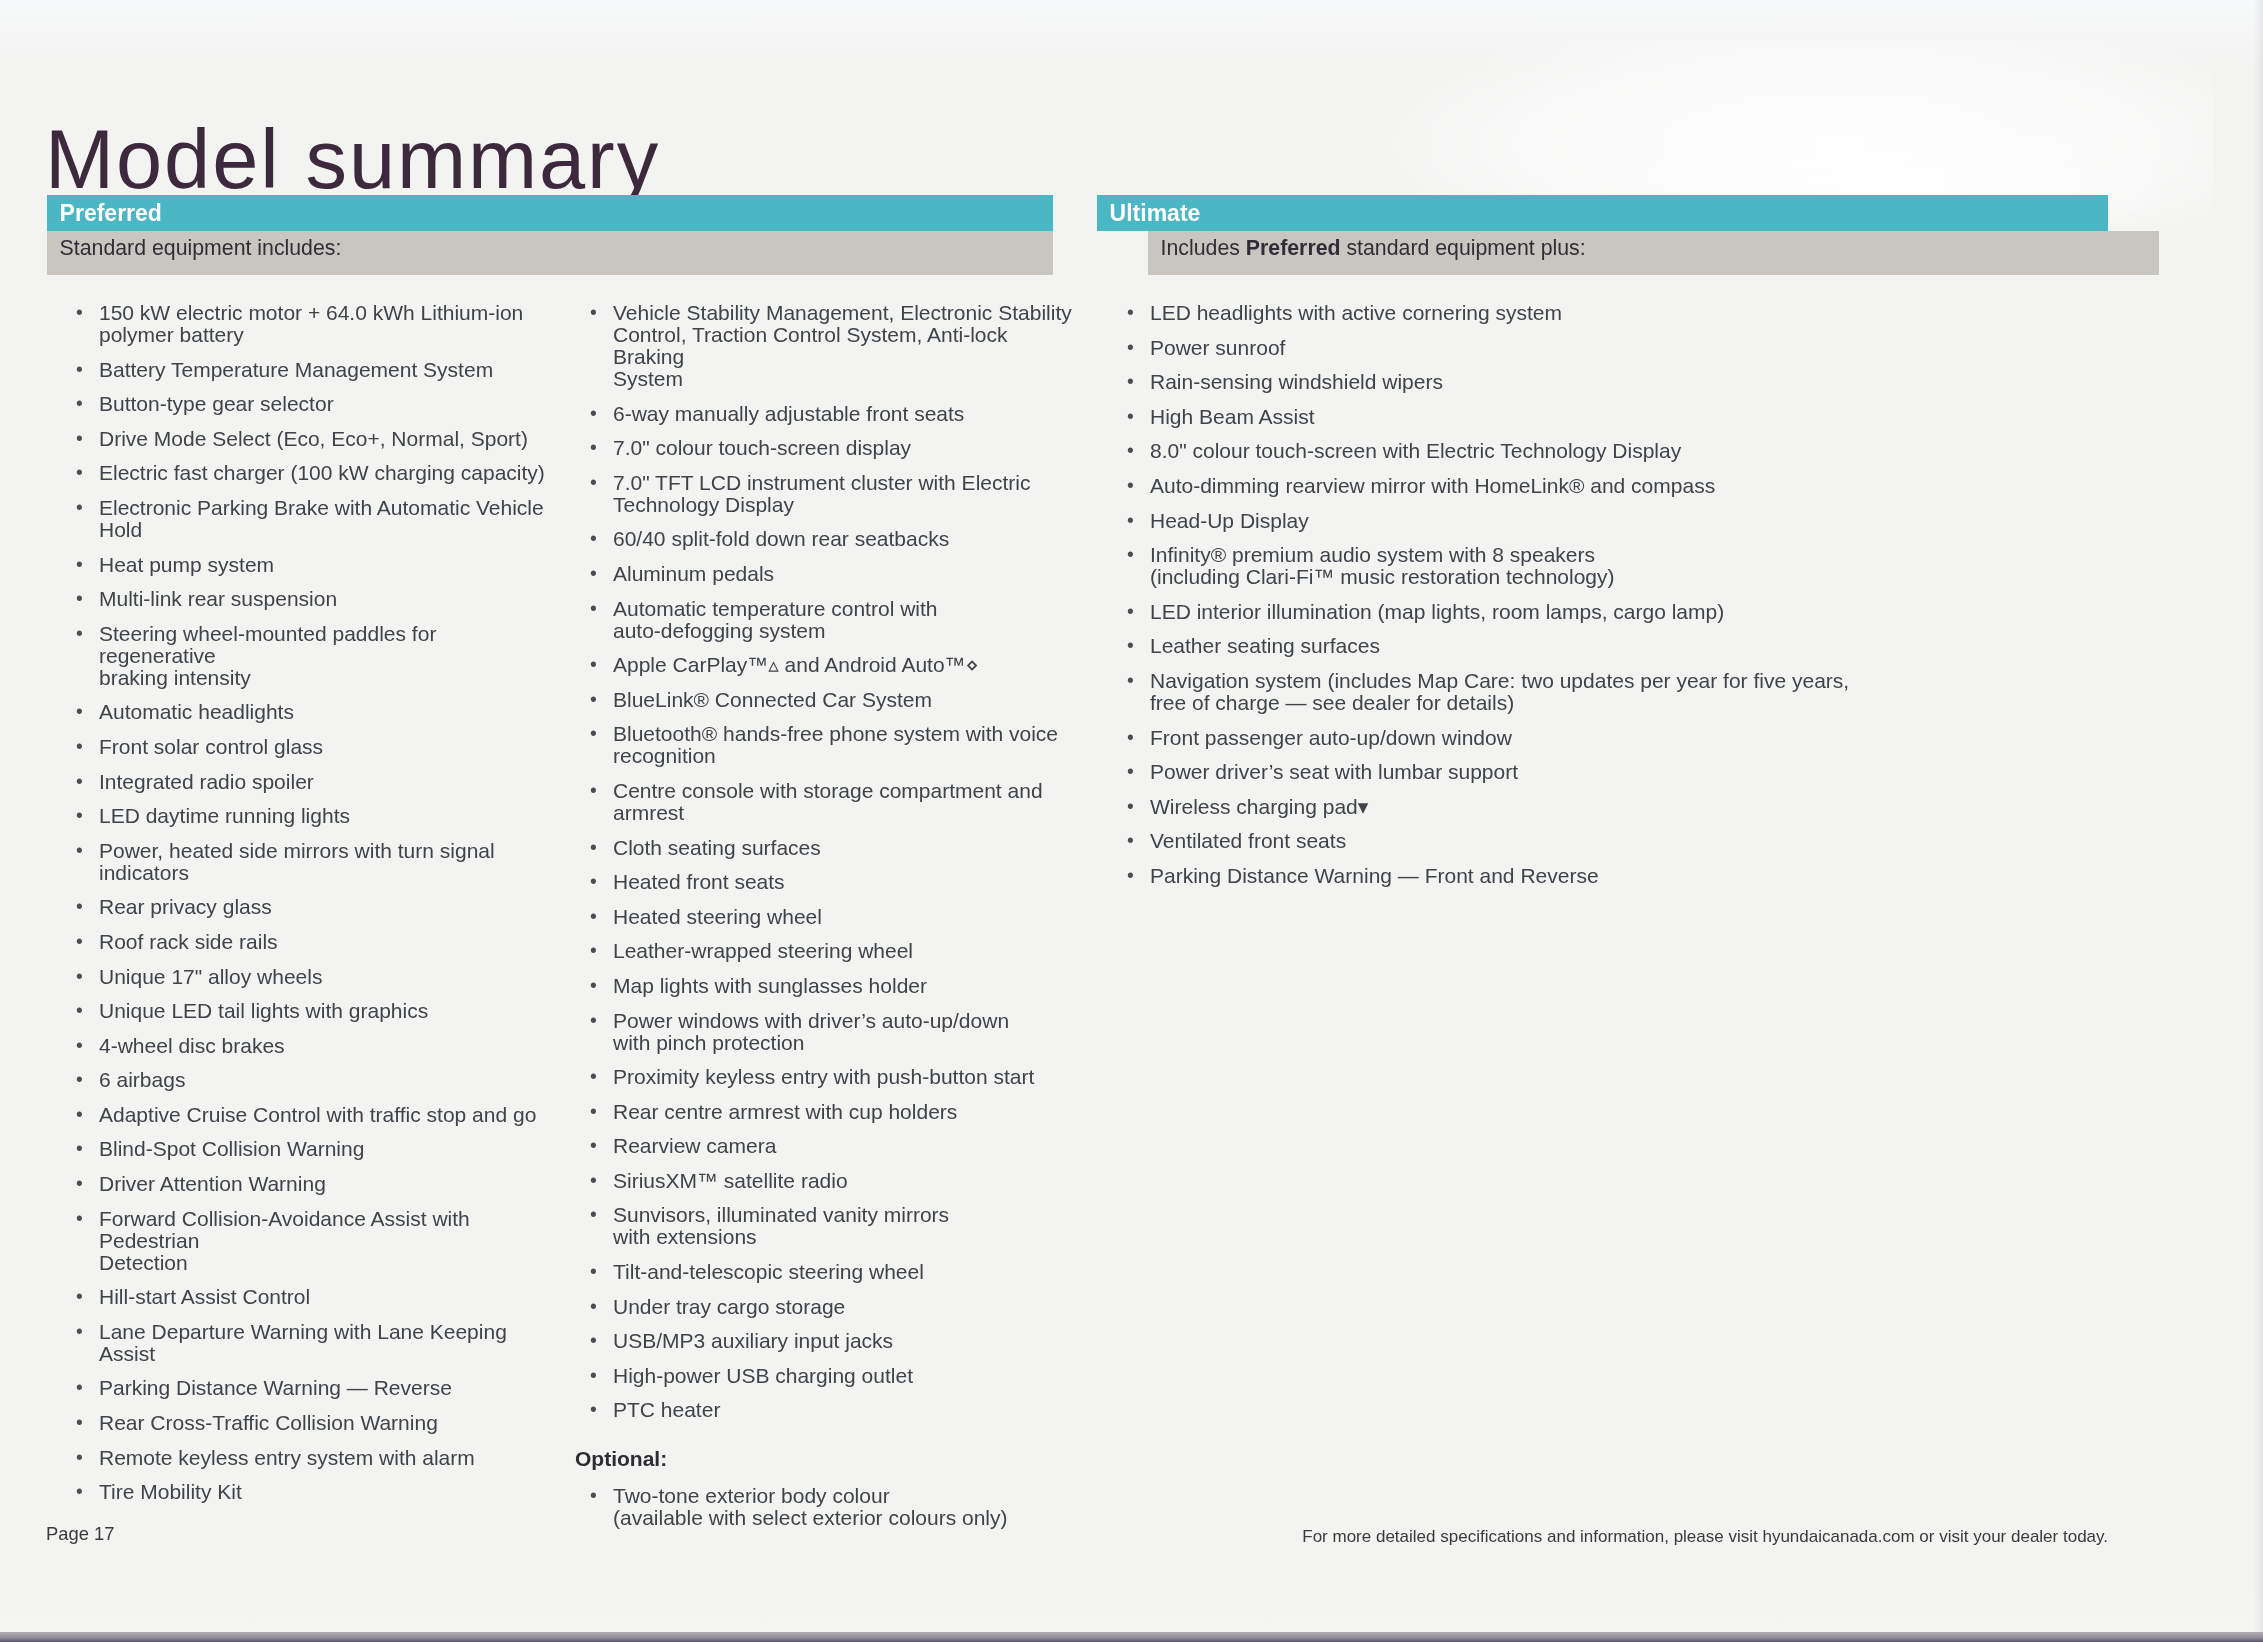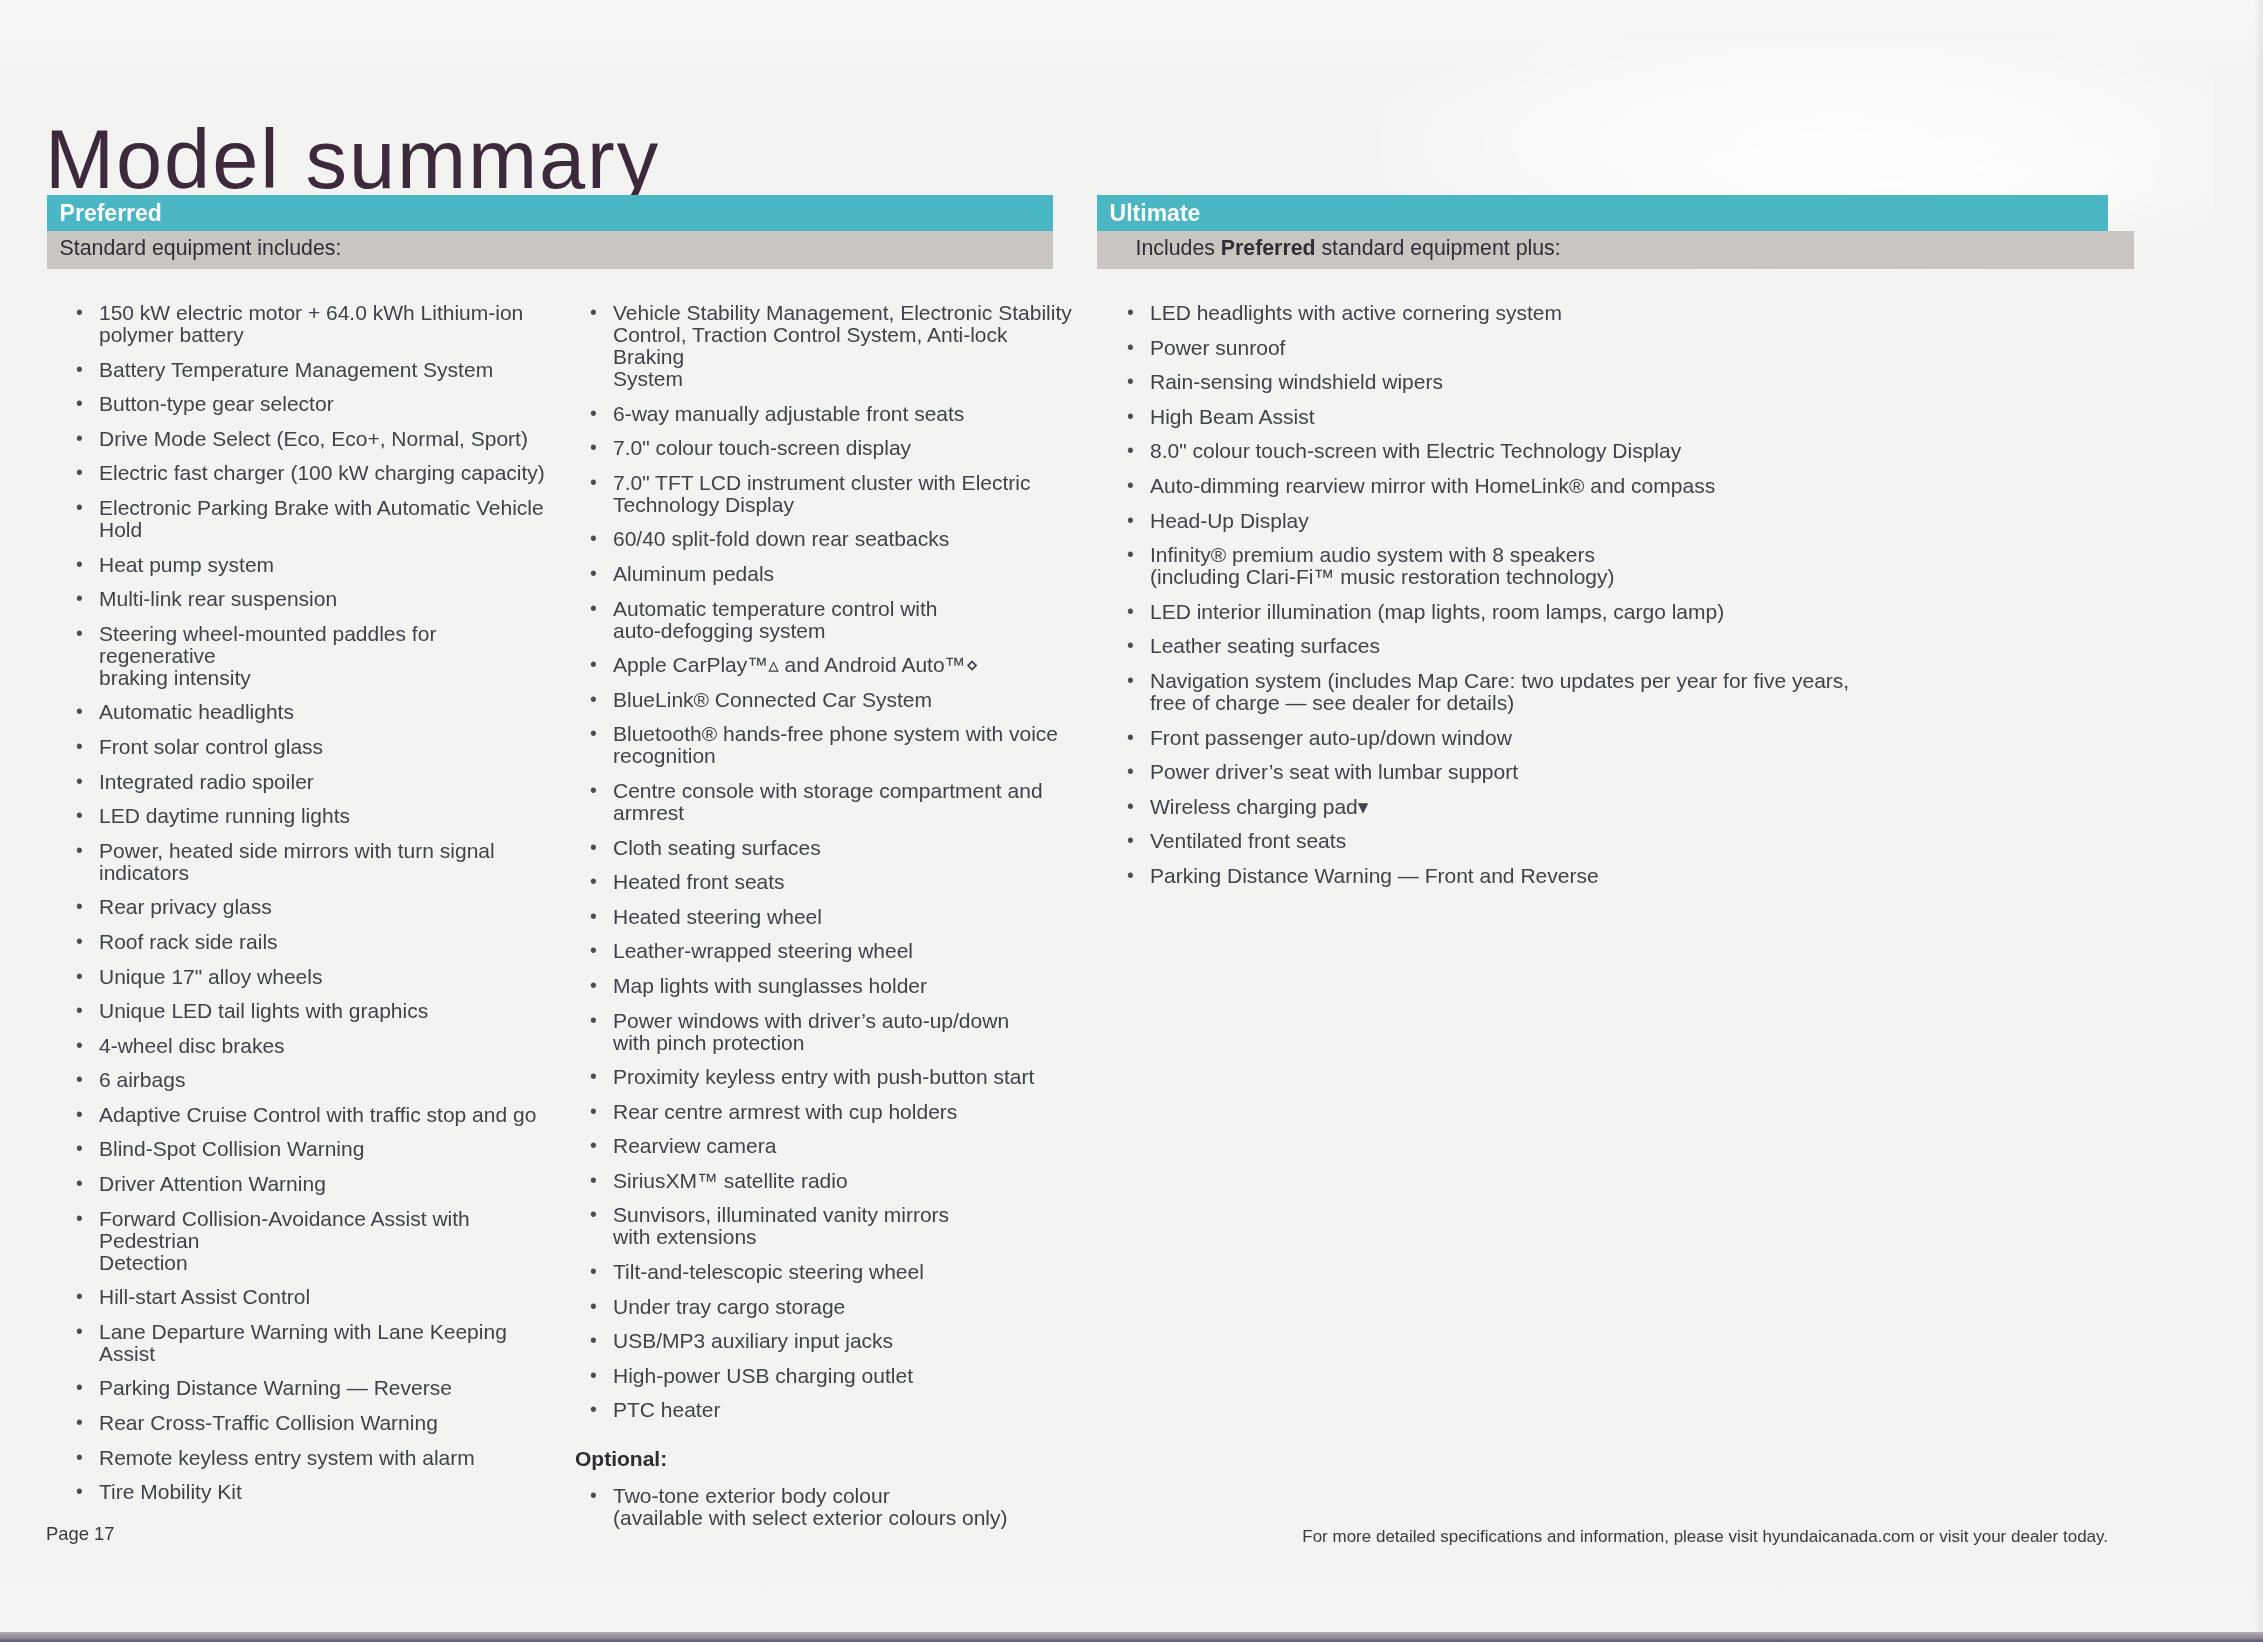--- a/index.html
+++ b/index.html
@@ -10,21 +10,21 @@
     font-family:"Liberation Sans", sans-serif;
     overflow:hidden;
   }
   .page-title{
     position:absolute;left:45px;top:56px;
     font-size:83px;font-weight:300;letter-spacing:1.9px;
     color:#3c2a3c;
   }
   .band{position:absolute;height:36px;}
   .band-teal{top:195px;}
-  .band-gray{top:231px;height:38px;}
+  .band-gray{top:231px;height:44px;}
   .band .band-label{
     display:block;padding-left:12.6px;line-height:36px;
     font-size:23px;font-weight:700;color:#ffffff;
   }
   .band .band-sub{
     display:block;padding-left:12.6px;line-height:34px;
     font-size:21.3px;font-weight:400;color:#2f2e36;
   }
   .band-sub b{font-weight:700;}
   .col{position:absolute;top:290px;}
@@ -171,21 +171,21 @@
       <li class="feature-item">Two-tone exterior body colour
 (available with select exterior colours only)</li>
         </ul>
     </div>
   </section>
 
   <section>
     <div class="band band-teal" style="left:1097px;width:1011px;background:#4bb6c4;">
       <span class="band-label">Ultimate</span>
     </div>
-    <div class="band band-gray" style="left:1097px;width:1011px;background:#c9c6c2;padding-left:26px;">
+    <div class="band band-gray" style="left:1148px;width:1011px;background:#c9c6c2;">
       <span class="band-sub"><span>Includes </span><b>Preferred</b><span> standard equipment plus:</span></span>
     </div>
 
     <div class="col col-3">
       <ul class="feature-list">
 
       <li class="feature-item">LED headlights with active cornering system</li>
           <li class="feature-item">Power sunroof</li>
           <li class="feature-item">Rain-sensing windshield wipers</li>
           <li class="feature-item">High Beam Assist</li>

